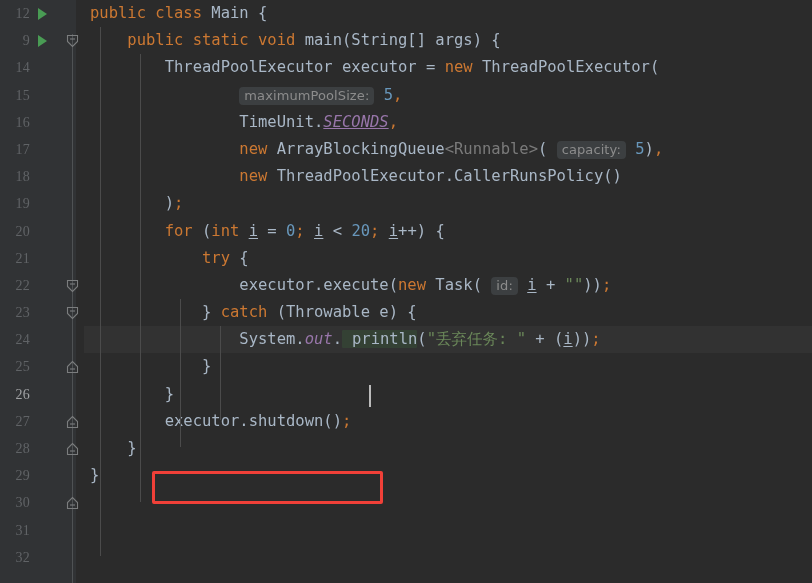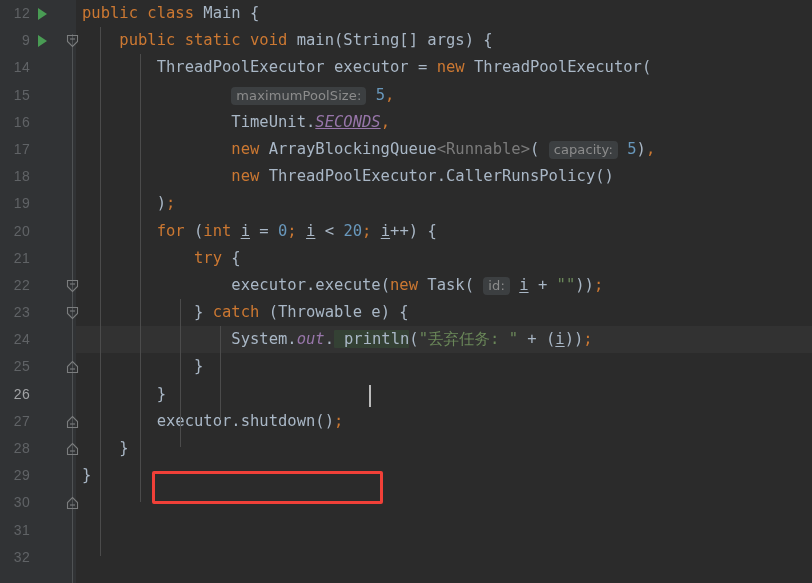--- a/index.html
+++ b/index.html
@@ -34,21 +34,21 @@
     position: relative;
     height: 27.2px;
     width: 76px;
   }
   .lnum {
     position: absolute;
     right: 46px;
     top: 0;
     line-height: 27.2px;
     font-size: 14px;
-    font-family: Liberation Sans, sans-serif;
+    font-family: Liberation Serif, serif;
     color: #606366;
     text-align: right;
     width: 30px;
     letter-spacing: 0.3px;
   }
   .grow.current .lnum { color: #a1a3a5; }
 
   .runmark {
     position: absolute;
     left: 38px; top: 8px;
@@ -85,20 +85,21 @@
   }
   .crow {
     position: relative;
     height: 27.2px;
     line-height: 27.2px;
     white-space: pre;
     font-size: 15.5px;
     font-family: "DejaVu Sans Mono", monospace;
     color: #a9b7c6;
     letter-spacing: 0px;
+    margin-left: 8px;
   }
   .crow.current { background: #323232; }
   .crow .txt {
     position: absolute;
     left: 6px; top: 0;
     white-space: pre;
   }
 
   
   .iguide {

